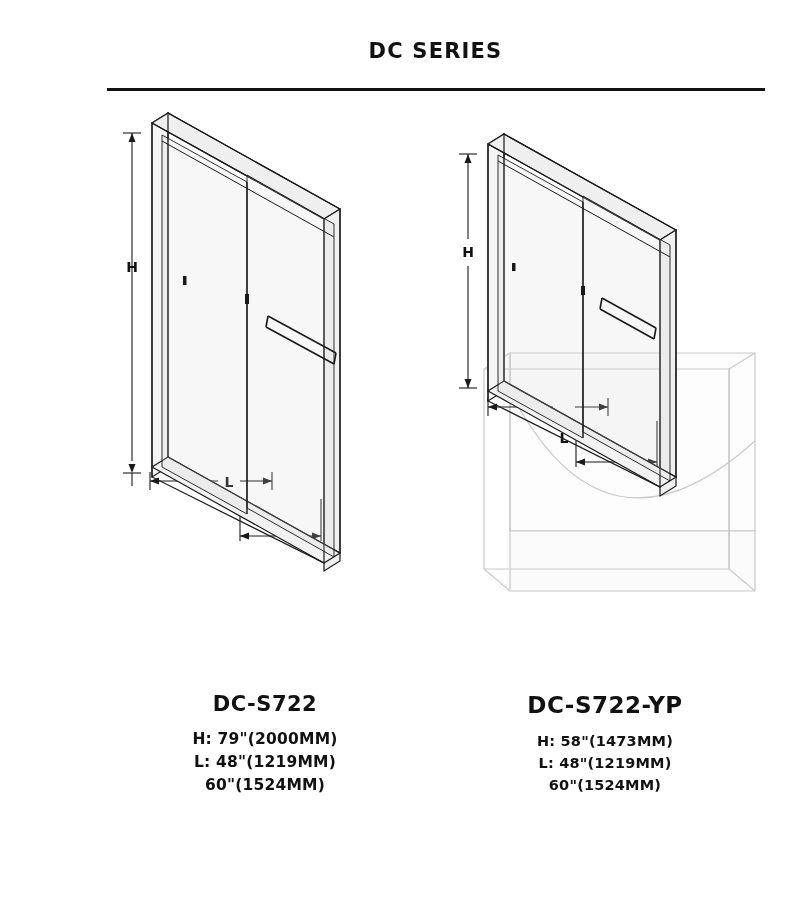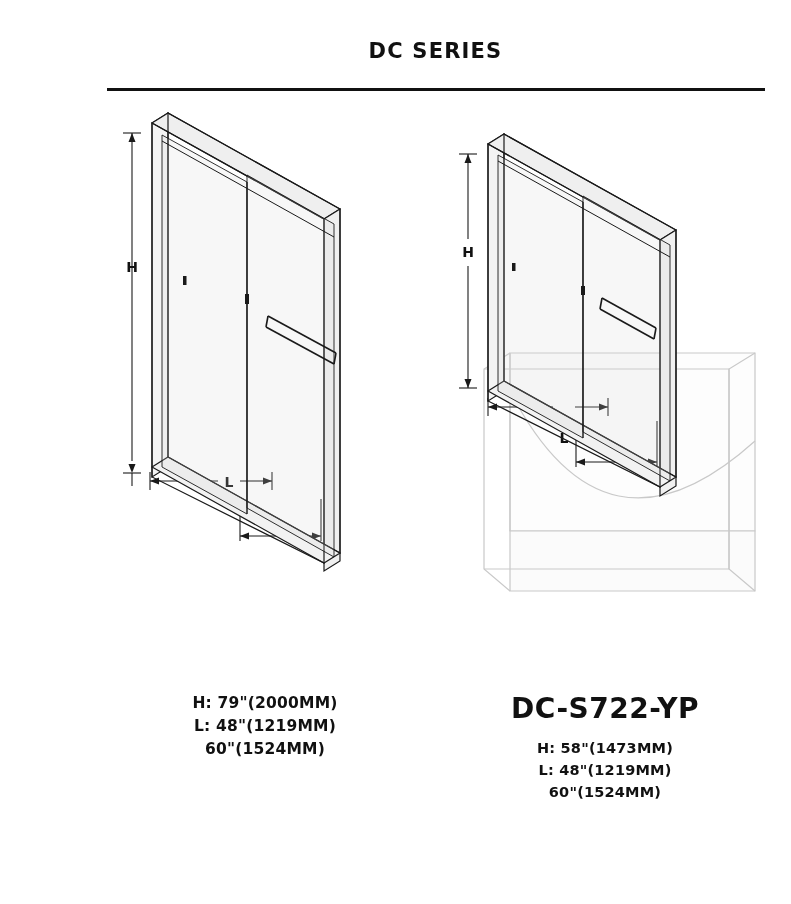--- a/index.html
+++ b/index.html
@@ -75,21 +75,21 @@
     color: #111;
     margin-bottom: 12px;
   }
   .spec-line {
     font-weight: bold;
     font-size: 15.5px;
     line-height: 23px;
     color: #111;
     letter-spacing: 0.2px;
   }
-  .caption-col.right .model-name { font-size: 28px; }
+  .caption-col.right .model-name { font-size: 23px; }
   .caption-col.right .spec-line { font-size: 14.5px; line-height: 22px; }
 
   .dim-label {
     font-family: "DejaVu Sans", sans-serif;
     font-weight: bold;
     font-size: 14px;
     fill: #111;
   }
 </style>
 </head>
@@ -237,20 +237,21 @@
           <rect x="472" y="172" width="3.5" height="8"></rect>
           <rect x="541" y="195" width="4" height="9"></rect>
         </g>
       </g>
     </svg>
   </div>
 
   <div class="captions">
 
     <div class="caption-col left">
+      <div class="model-name">DC-S722</div>
       <div class="spec-line">H: 79"(2000MM)</div>
       <div class="spec-line">L: 48"(1219MM)</div>
       <div class="spec-line">60"(1524MM)</div>
     </div>
 
     <div class="caption-col right">
       <div class="model-name">DC-S722-YP</div>
       <div class="spec-line">H: 58"(1473MM)</div>
       <div class="spec-line">L: 48"(1219MM)</div>
       <div class="spec-line">60"(1524MM)</div>

